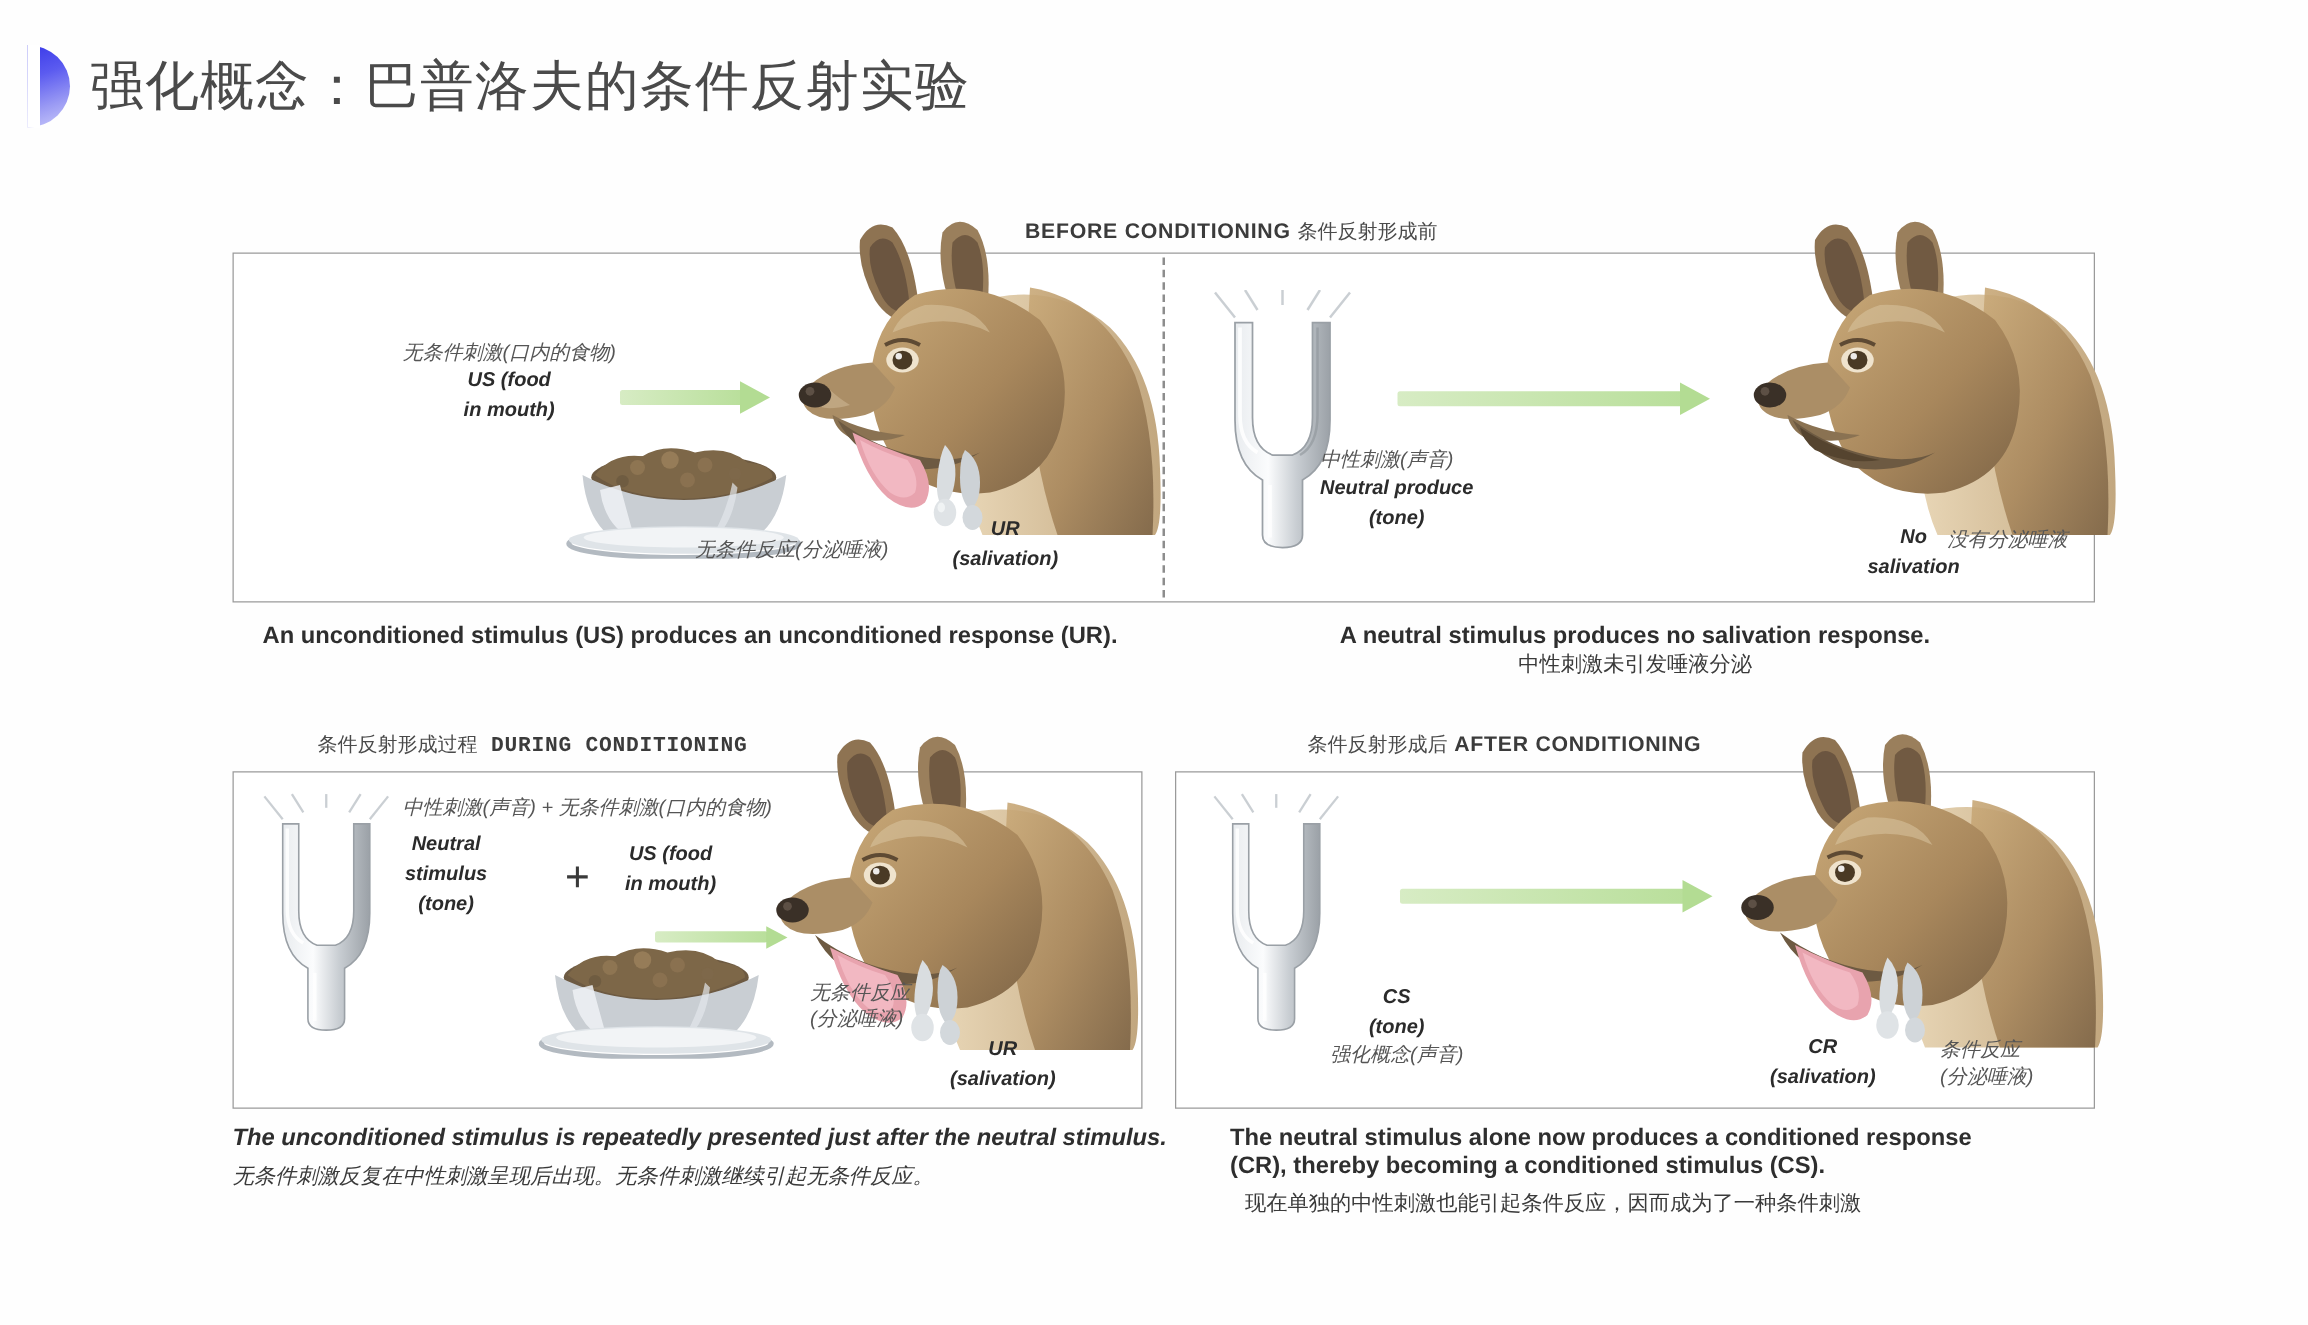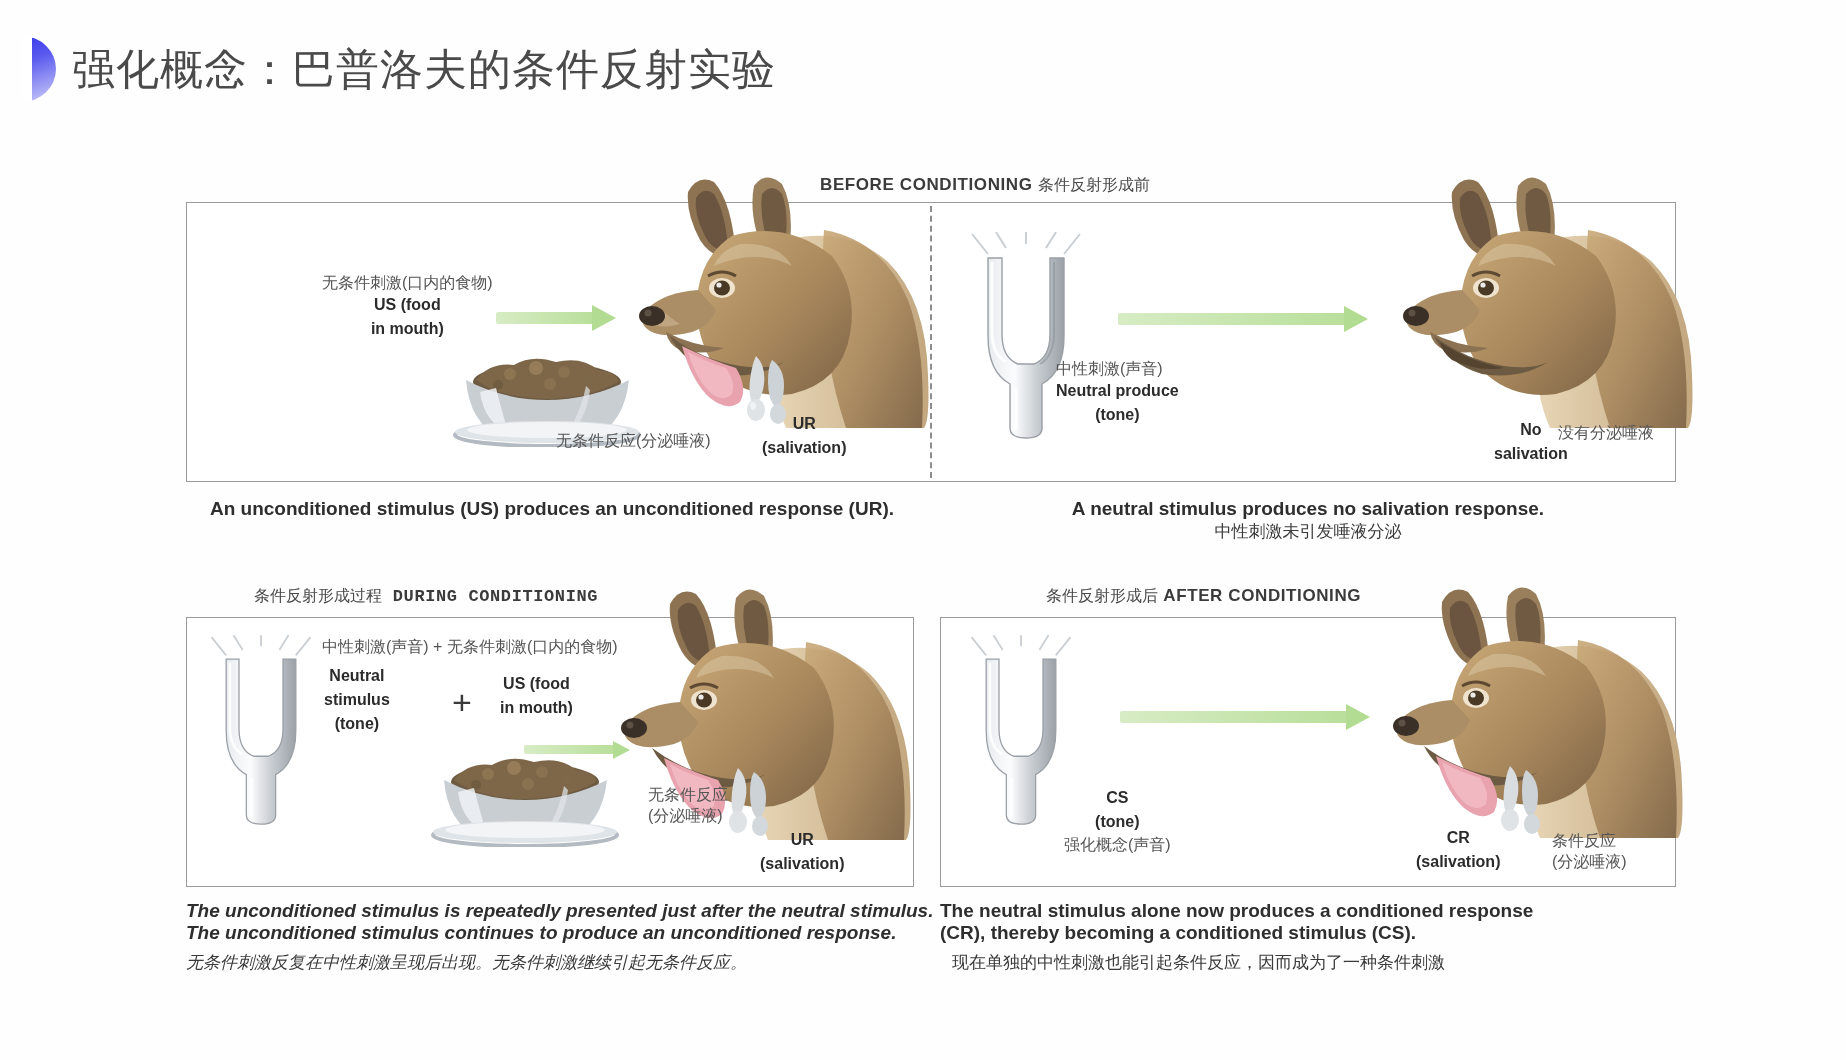--- a/index.html
+++ b/index.html
@@ -31,21 +31,21 @@
   
   .panel{position:absolute;border:1px solid #9a9a9a;background:#ffffff;box-sizing:border-box;}
   .divider-dashed{
     position:absolute;border-left:2px dashed #8d8d8d;
   }
   .sec-head{position:absolute;font-size:17px;font-weight:bold;color:#3b3b3b;letter-spacing:.6px;white-space:nowrap;}
   .sec-head .cn{font-weight:normal;font-size:16px;color:#4a4a4a;letter-spacing:0;}
   .caption{position:absolute;font-size:19px;font-weight:bold;color:#2e2e2e;line-height:23px;white-space:nowrap;}
   .caption .cn{font-weight:normal;font-size:17px;color:#3a3a3a;}
 
-  .lbl{position:absolute;white-space:nowrap;}
+  .lbl{position:absolute;white-space:nowrap;font-style:italic;}
   .lbl .cn{display:block;font-size:16px;color:#555;line-height:21px;}
   .lbl .en{display:block;font-size:16px;font-weight:bold;color:#2b2b2b;line-height:24px;text-align:center;}
 
   
   .arrow{position:absolute;height:22px;}
   .arrow .shaft{position:absolute;left:0;top:5px;height:12px;width:calc(100% - 22px);
     background:linear-gradient(90deg,#d7ecc4 0%,#b9df9b 100%);border-radius:2px;}
   .arrow .head{position:absolute;right:0;top:-2px;width:0;height:0;
     border-top:13px solid transparent;border-bottom:13px solid transparent;
     border-left:24px solid #b3dc93;}
@@ -399,23 +399,22 @@
     <span class="en">CR</span>
     <span class="en">(salivation)</span>
   </div>
   <div class="lbl" style="left:1552px;top:830px;">
     <span class="cn">条件反应</span>
     <span class="cn">(分泌唾液)</span>
   </div>
 
   <div class="caption" style="left:186px;top:900px;line-height:22px;font-style:italic;">
     <div>The unconditioned stimulus is repeatedly presented just after the neutral stimulus.</div>
-    <div>The unconditioned stimulus continues to produce an unconditioned response.</div>
     <div class="cn" style="padding-top:8px;">无条件刺激反复在中性刺激呈现后出现。无条件刺激继续引起无条件反应。</div>
   </div>
 
-  <div class="caption" style="left:940px;top:900px;line-height:22px;">
+  <div class="caption" style="left:984px;top:900px;line-height:22px;">
     <div>The neutral stimulus alone now produces a conditioned response</div>
     <div>(CR), thereby becoming a conditioned stimulus (CS).</div>
     <div class="cn" style="padding-top:8px;padding-left:12px;">现在单独的中性刺激也能引起条件反应，因而成为了一种条件刺激</div>
   </div>
 
 </div>
 
 </body></html>

